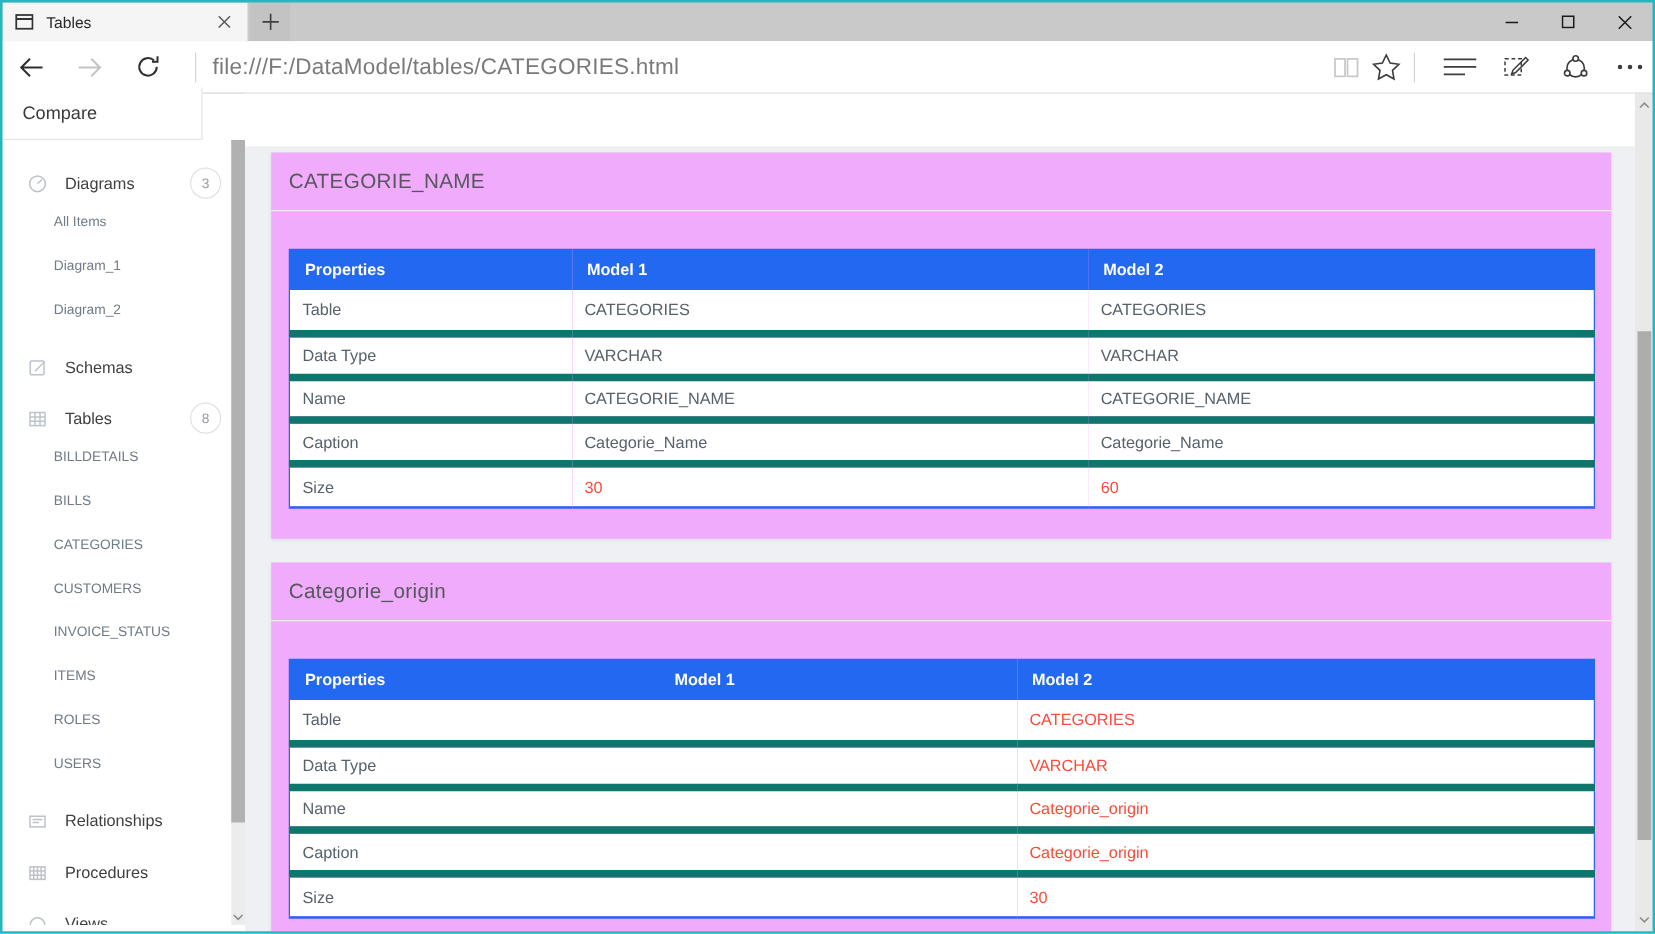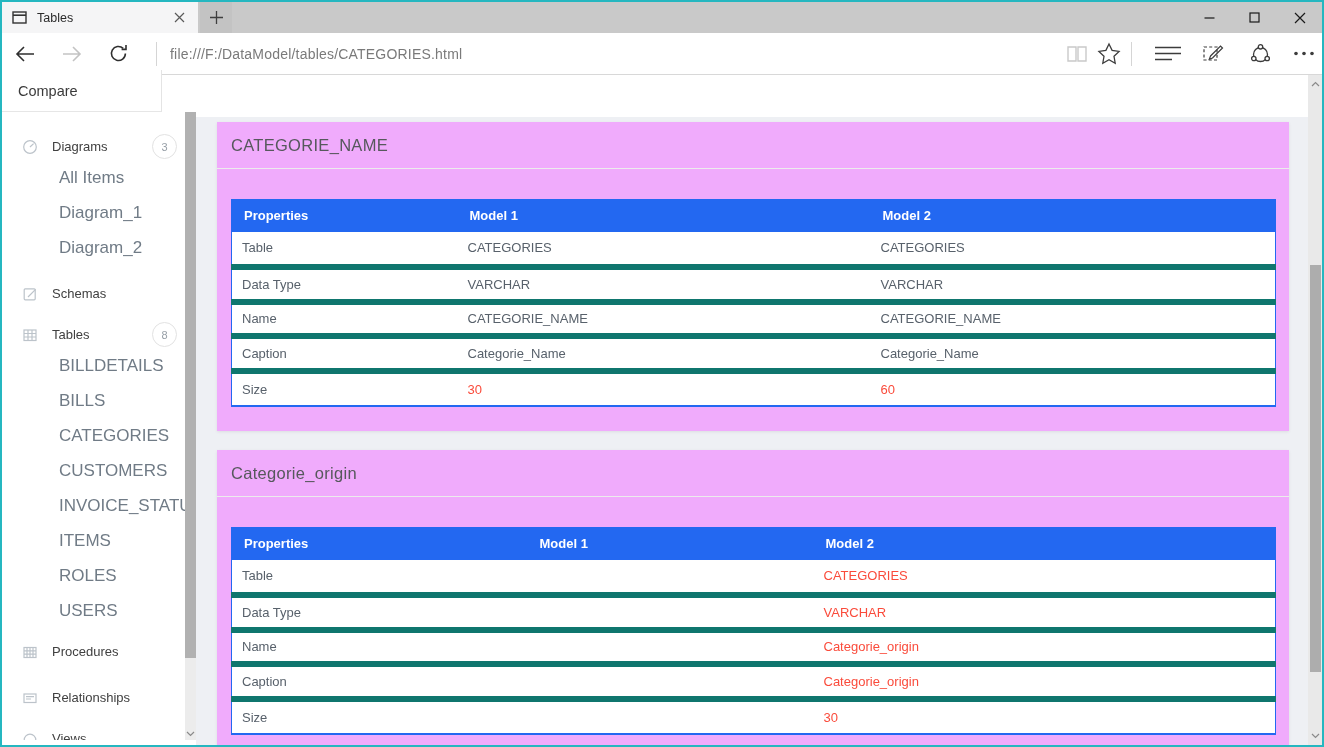--- a/index.html
+++ b/index.html
@@ -22,35 +22,35 @@
             display:flex; align-items:center; justify-content:center; }
   .winctrls { position:absolute; right:2px; top:2px; height:31px; display:flex; }
   .winbtn { width:45px; height:31px; display:flex; align-items:center; justify-content:center; }
 
   
   .addressbar { position:absolute; left:0; top:33px; width:1324px; height:42px; background:#fff;
                 border-bottom:1px solid #d8d8d8; }
   .navbtn { position:absolute; top:0; height:41px; width:34px; display:flex; align-items:center; justify-content:center; }
   .vsep { position:absolute; top:9px; width:1px; height:24px; background:#d5d5d5; }
   .url { position:absolute; left:170px; top:0; height:41px; display:flex; align-items:center;
-         font-size:14px; color:#7a7a7a; letter-spacing:.2px; }
+         font-size:18px; color:#7a7a7a; letter-spacing:.2px; }
 
   
   .sidebar { position:absolute; left:2px; top:70px; width:160px; height:670px; background:#fff; }
   .compare-hdr { height:42px; border-bottom:1px solid #e6e6e6; border-right:1px solid #e4e4e4;
                  display:flex; align-items:center; padding-left:16px; font-size:14.5px; color:#3a3a3a; background:#fff; }
   .side-body { position:absolute; left:0; top:42px; width:183px; height:628px; overflow:hidden; background:#fff; }
   .nav-sec, .nav-child { height:35px; display:flex; align-items:center; position:relative; cursor:default; }
   .nav-sec.first { margin-top:17px; }
   .nav-sec.m11 { margin-top:11px; }
   .nav-sec.m6 { margin-top:6px; }
   .nav-child.mfc { margin-top:-4px; }
   .nico { position:absolute; left:20px; width:16px; height:16px; display:flex; align-items:center; }
   .nav-sec .nlabel { margin-left:50px; font-size:13px; color:#404040; }
-  .nav-child .nlabel { margin-left:57px; font-size:17px; color:#707b86; }
+  .nav-child .nlabel { margin-left:41px; font-size:11px; color:#707b86; }
   .badge { position:absolute; right:8px; width:25px; height:25px; border:1px solid #e2e2e2; border-radius:50%;
            display:flex; align-items:center; justify-content:center; font-size:11px; color:#969ea6; background:#fff; }
 
   
   .side-scroll { position:absolute; left:185px; top:117px; width:11px; height:628px; background:#ececec; }
   .side-thumb { position:absolute; left:0; top:0; width:11px; height:546px; background:#b1b1b1; }
   .side-down { position:absolute; left:1px; bottom:3px; }
 
   
   .content { position:absolute; left:196px; top:75px; width:1112px; height:670px; background:#eef0f4; }
@@ -245,38 +245,38 @@
     <div class="nav-child">
       <span class="nlabel">ITEMS</span>
     </div>
     <div class="nav-child">
       <span class="nlabel">ROLES</span>
     </div>
     <div class="nav-child">
       <span class="nlabel">USERS</span>
     </div>
 
+    <div class="nav-sec m11">
+      <span class="nico">
+        <svg width="16" height="16" viewBox="0 0 16 16">
+            <rect x="2" y="4" width="12" height="8.5" fill="none" stroke="#bcc3ca" stroke-width="1.2"></rect>
+            <path d="M4 6.6 h8 M4 9 h5" stroke="#bcc3ca" stroke-width="1.2" fill="none"></path>
+          </svg>
+      </span>
+      <span class="nlabel">Relationships</span>
+    </div>
+
     <div class="nav-sec m6">
       <span class="nico">
         <svg width="16" height="16" viewBox="0 0 16 16">
             <rect x="2" y="3.5" width="12" height="10" fill="none" stroke="#bcc3ca" stroke-width="1.2"></rect>
             <path d="M2 6.8 h12 M2 10.2 h12 M5 3.5 v10 M8 3.5 v10 M11 3.5 v10" stroke="#bcc3ca" stroke-width="1.2" fill="none"></path>
           </svg>
       </span>
       <span class="nlabel">Procedures</span>
-    </div>
-
-    <div class="nav-sec m11">
-      <span class="nico">
-        <svg width="16" height="16" viewBox="0 0 16 16">
-            <rect x="2" y="4" width="12" height="8.5" fill="none" stroke="#bcc3ca" stroke-width="1.2"></rect>
-            <path d="M4 6.6 h8 M4 9 h5" stroke="#bcc3ca" stroke-width="1.2" fill="none"></path>
-          </svg>
-      </span>
-      <span class="nlabel">Relationships</span>
     </div>
 
     <div class="nav-sec m6">
       <span class="nico">
         <svg width="16" height="16" viewBox="0 0 16 16">
             <circle cx="8" cy="9" r="5.8" fill="none" stroke="#bcc3ca" stroke-width="1.2"></circle>
           </svg>
       </span>
       <span class="nlabel">Views</span>
     </div>

